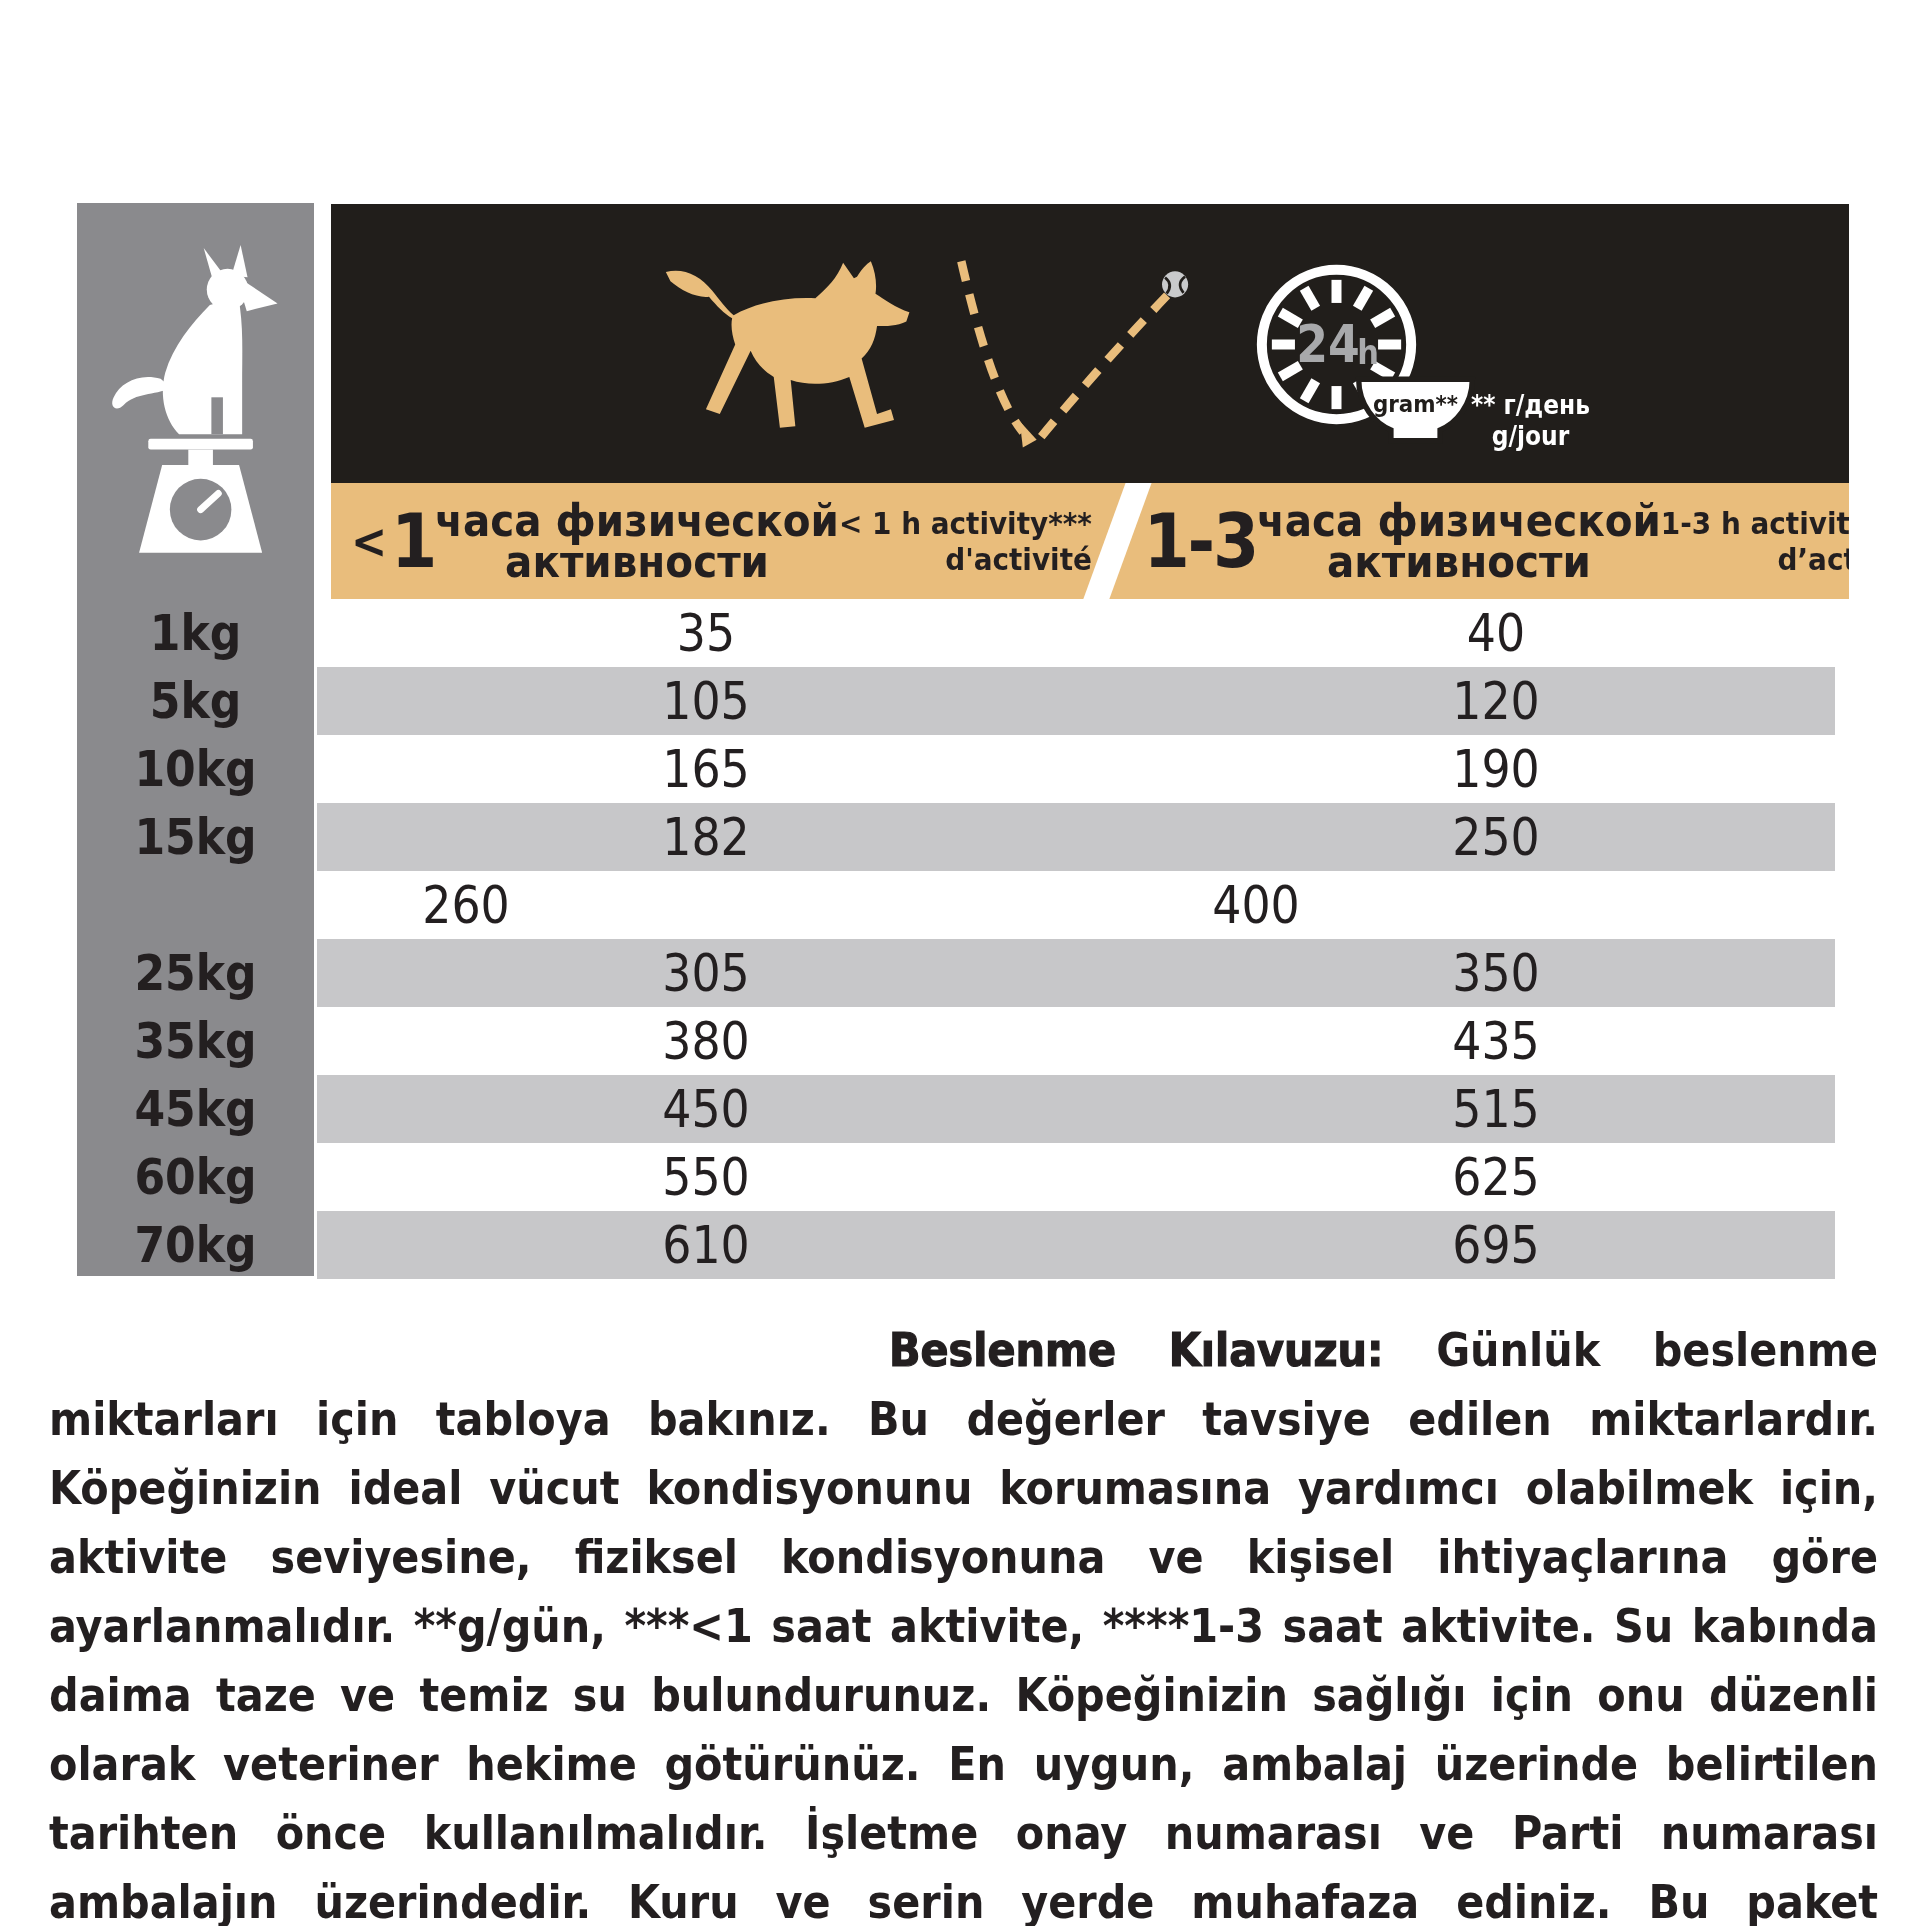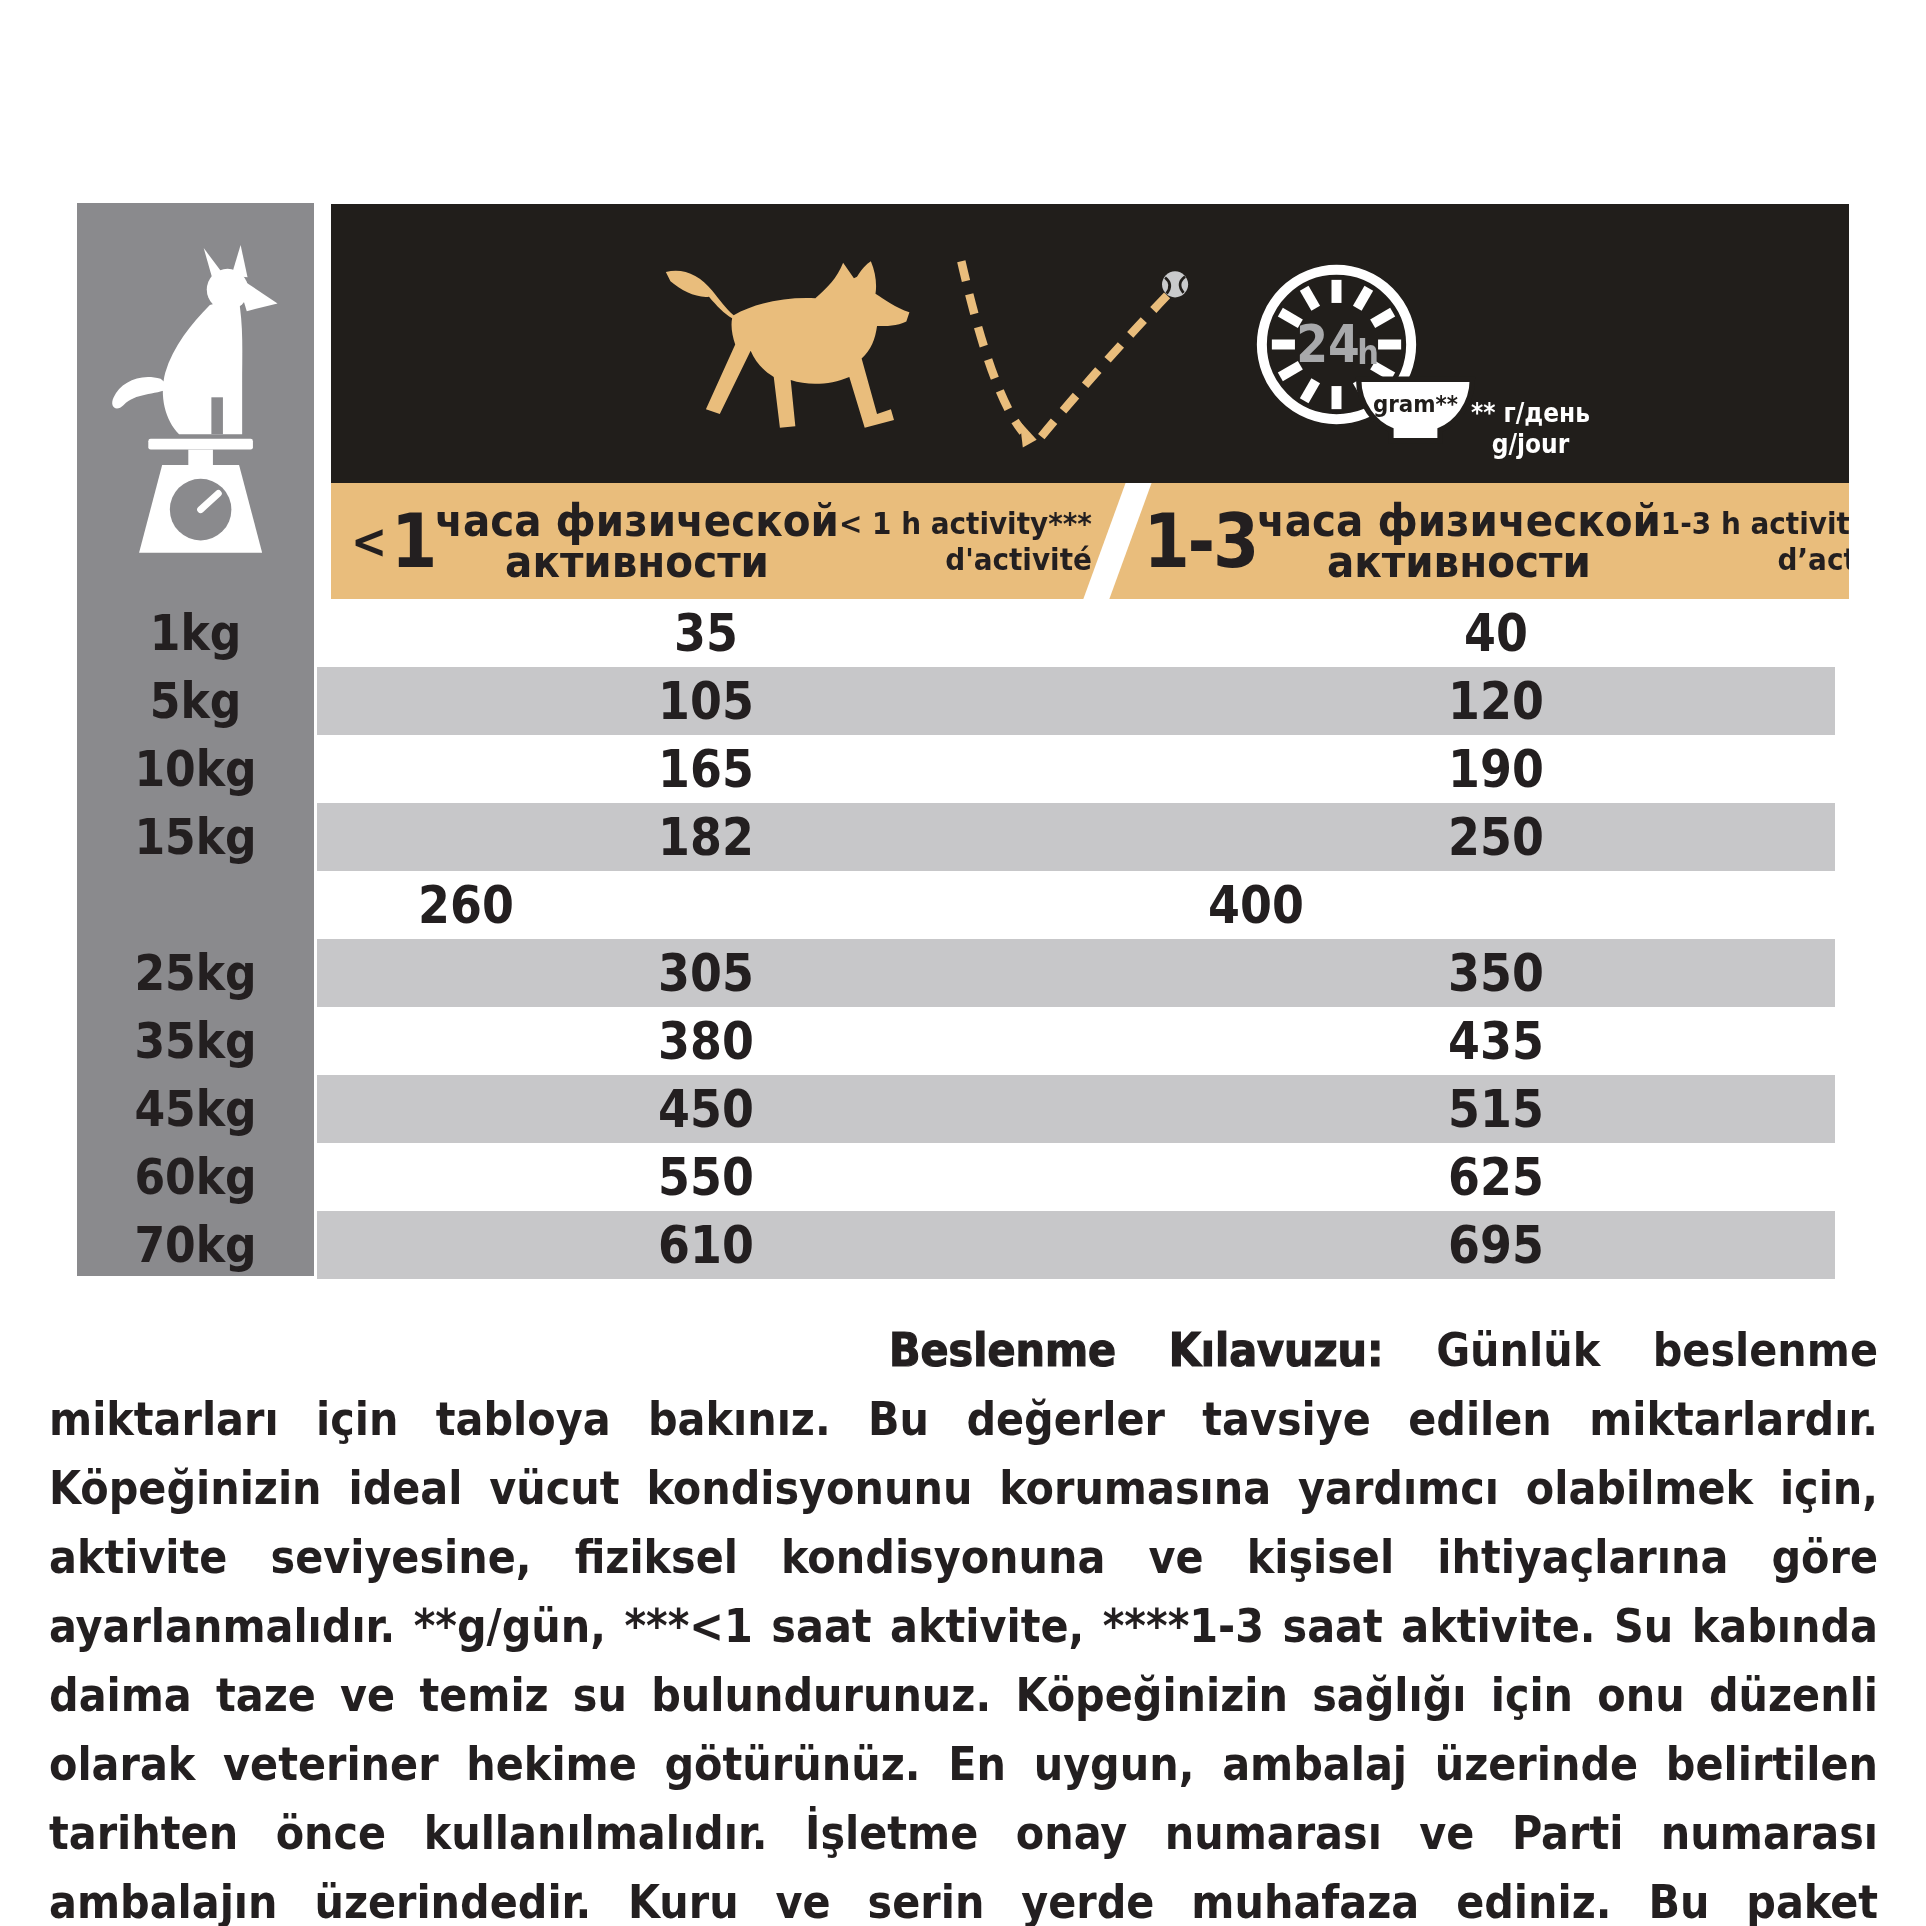--- a/index.html
+++ b/index.html
@@ -10,21 +10,21 @@
   .sidebar{position:absolute;left:77px;top:203px;width:237px;height:1073px;background:#8A8A8D;}
   .sidebar svg{position:absolute;left:18.5px;top:34px;}
 
   
   .banner{position:absolute;left:331px;top:204px;width:1518px;height:331px;background:#211E1B;}
   .banner svg{position:absolute;}
   .svg-dog{left:324px;top:48px;}
   .svg-bounce{left:616px;top:45px;}
   .svg-clock{left:917px;top:52px;}
   .svg-bowl{left:1023px;top:163px;}
-  .daily{position:absolute;left:1134px;top:194px;width:131px;text-align:center;color:#ffffff;
+  .daily{position:absolute;left:1134px;top:186px;width:131px;text-align:center;color:#ffffff;
          font-weight:bold;font-size:26px;line-height:31px;white-space:nowrap;}
 
   
   .thead{position:absolute;left:331px;top:483px;width:1518px;height:116px;background:#E9BD7C;overflow:hidden;}
   .hcell{position:absolute;top:0;height:116px;display:flex;align-items:center;}
   .hc1{left:0;width:774px;padding:0 23px 0 20px;box-sizing:border-box;justify-content:space-between;}
   .hc2{left:808px;width:710px;padding:0 21.6px 0 4.6px;box-sizing:border-box;justify-content:space-between;}
   .amount{display:flex;align-items:center;font-weight:bold;letter-spacing:-2.3px;white-space:nowrap;}
   .amount .lt{font-size:48px;margin-right:6.2px;}
   .amount .num{font-size:74px;line-height:74px;}
@@ -34,21 +34,21 @@
          transform:skewX(-20deg);}
 
   
   .rows{position:absolute;left:77px;top:599px;width:1772px;}
   .row{display:flex;height:68px;}
   .w{width:237px;margin-right:3px;display:flex;align-items:center;justify-content:center;
      font-weight:bold;font-size:49px;}
   .vals{width:1518px;position:relative;}
   .row:nth-child(even) .vals{background:#C7C7C9;}
   .v1,.v2{position:absolute;top:0;height:68px;display:flex;align-items:center;justify-content:center;
-          font-weight:bold;font-size:51px;}
+          font-weight:normal;font-size:51px;}
   .v1{left:0;width:778px;}
   .v2{left:809px;width:740px;}
 
   
   .note{position:absolute;left:49px;top:1316px;width:1829px;margin:0;
         font-weight:bold;font-size:46px;line-height:69px;text-align:justify;text-indent:840px;}
   .note .lead{-webkit-text-stroke:1.2px #231F20;}
 </style>
 </head>
 <body>

